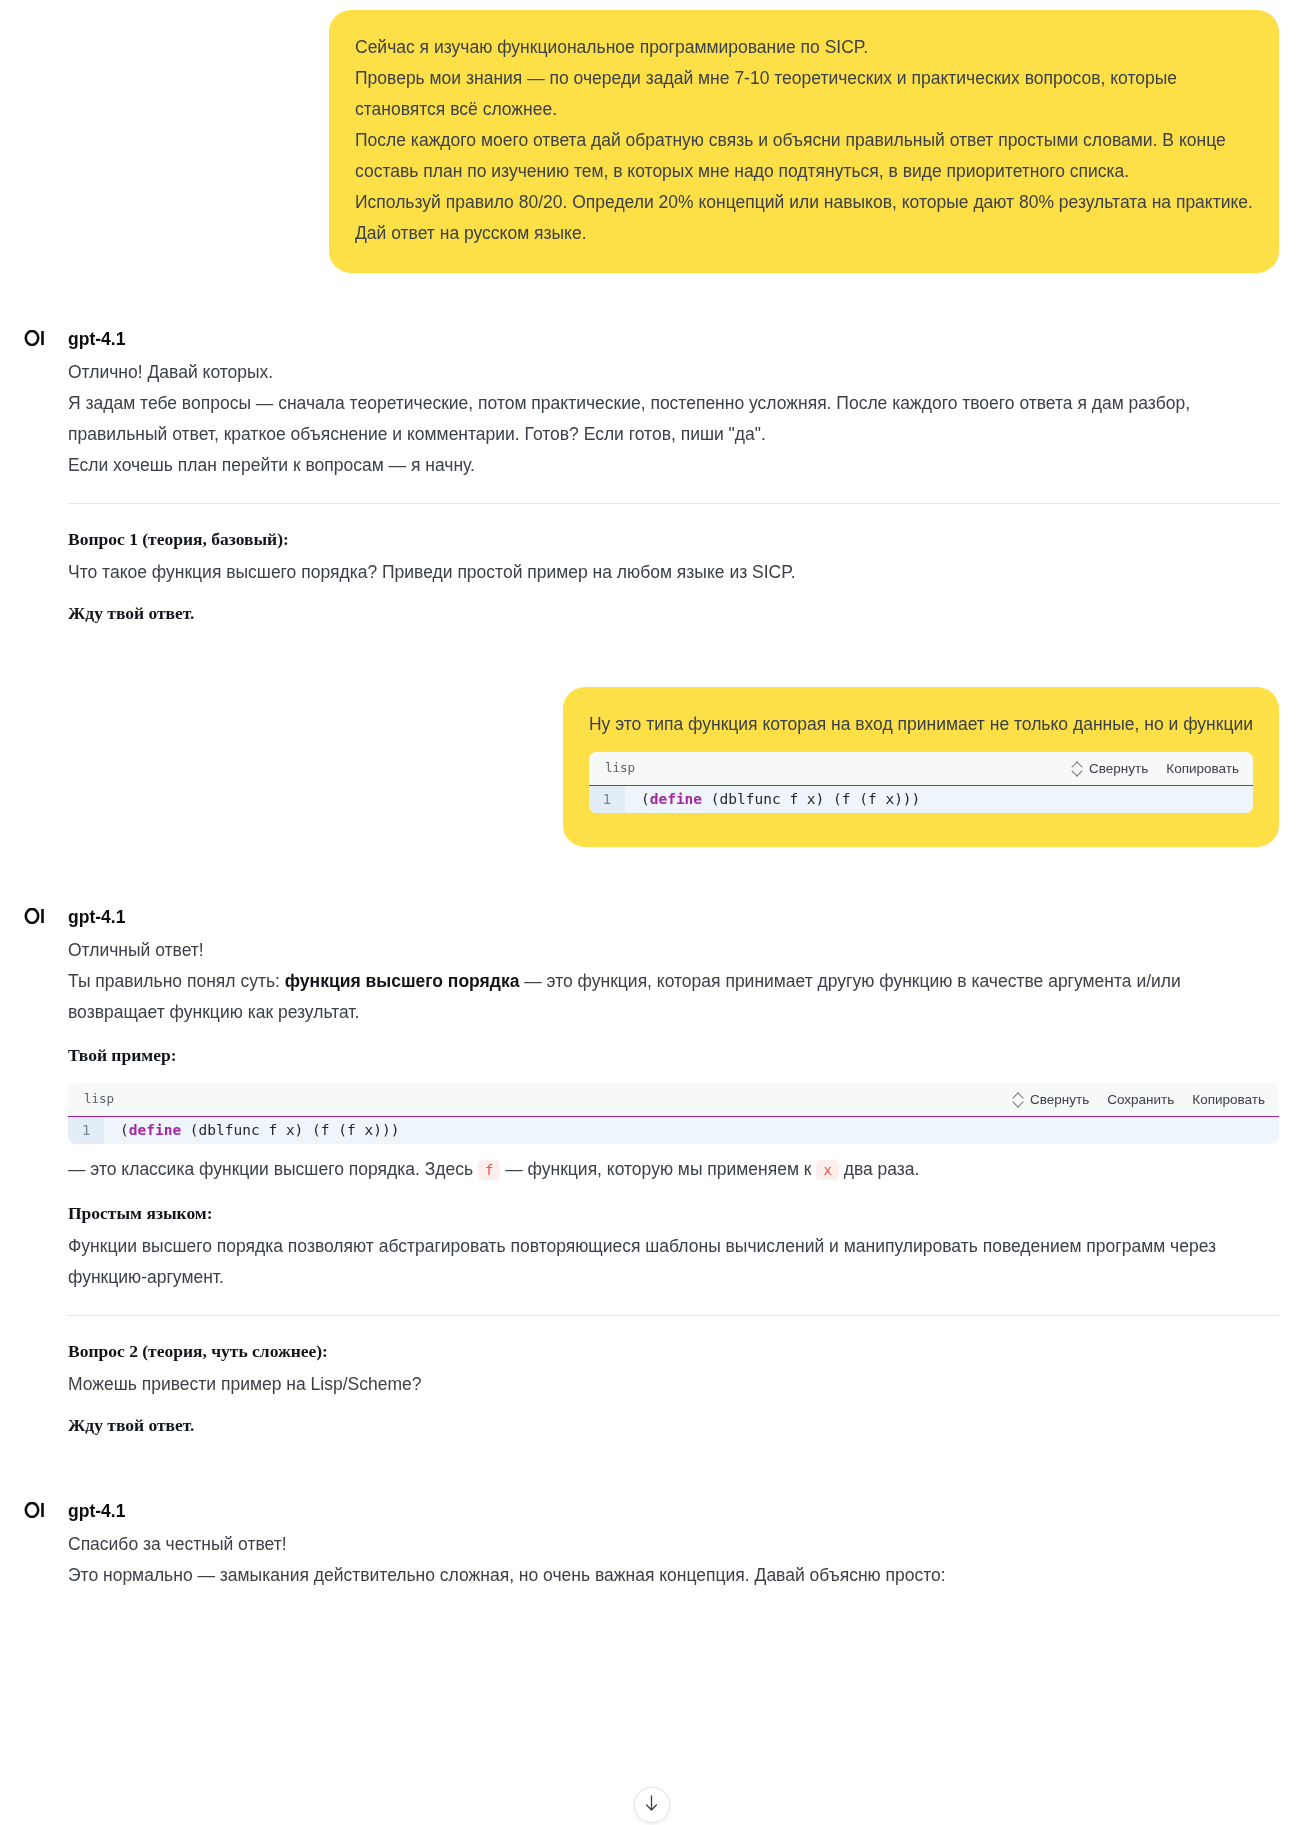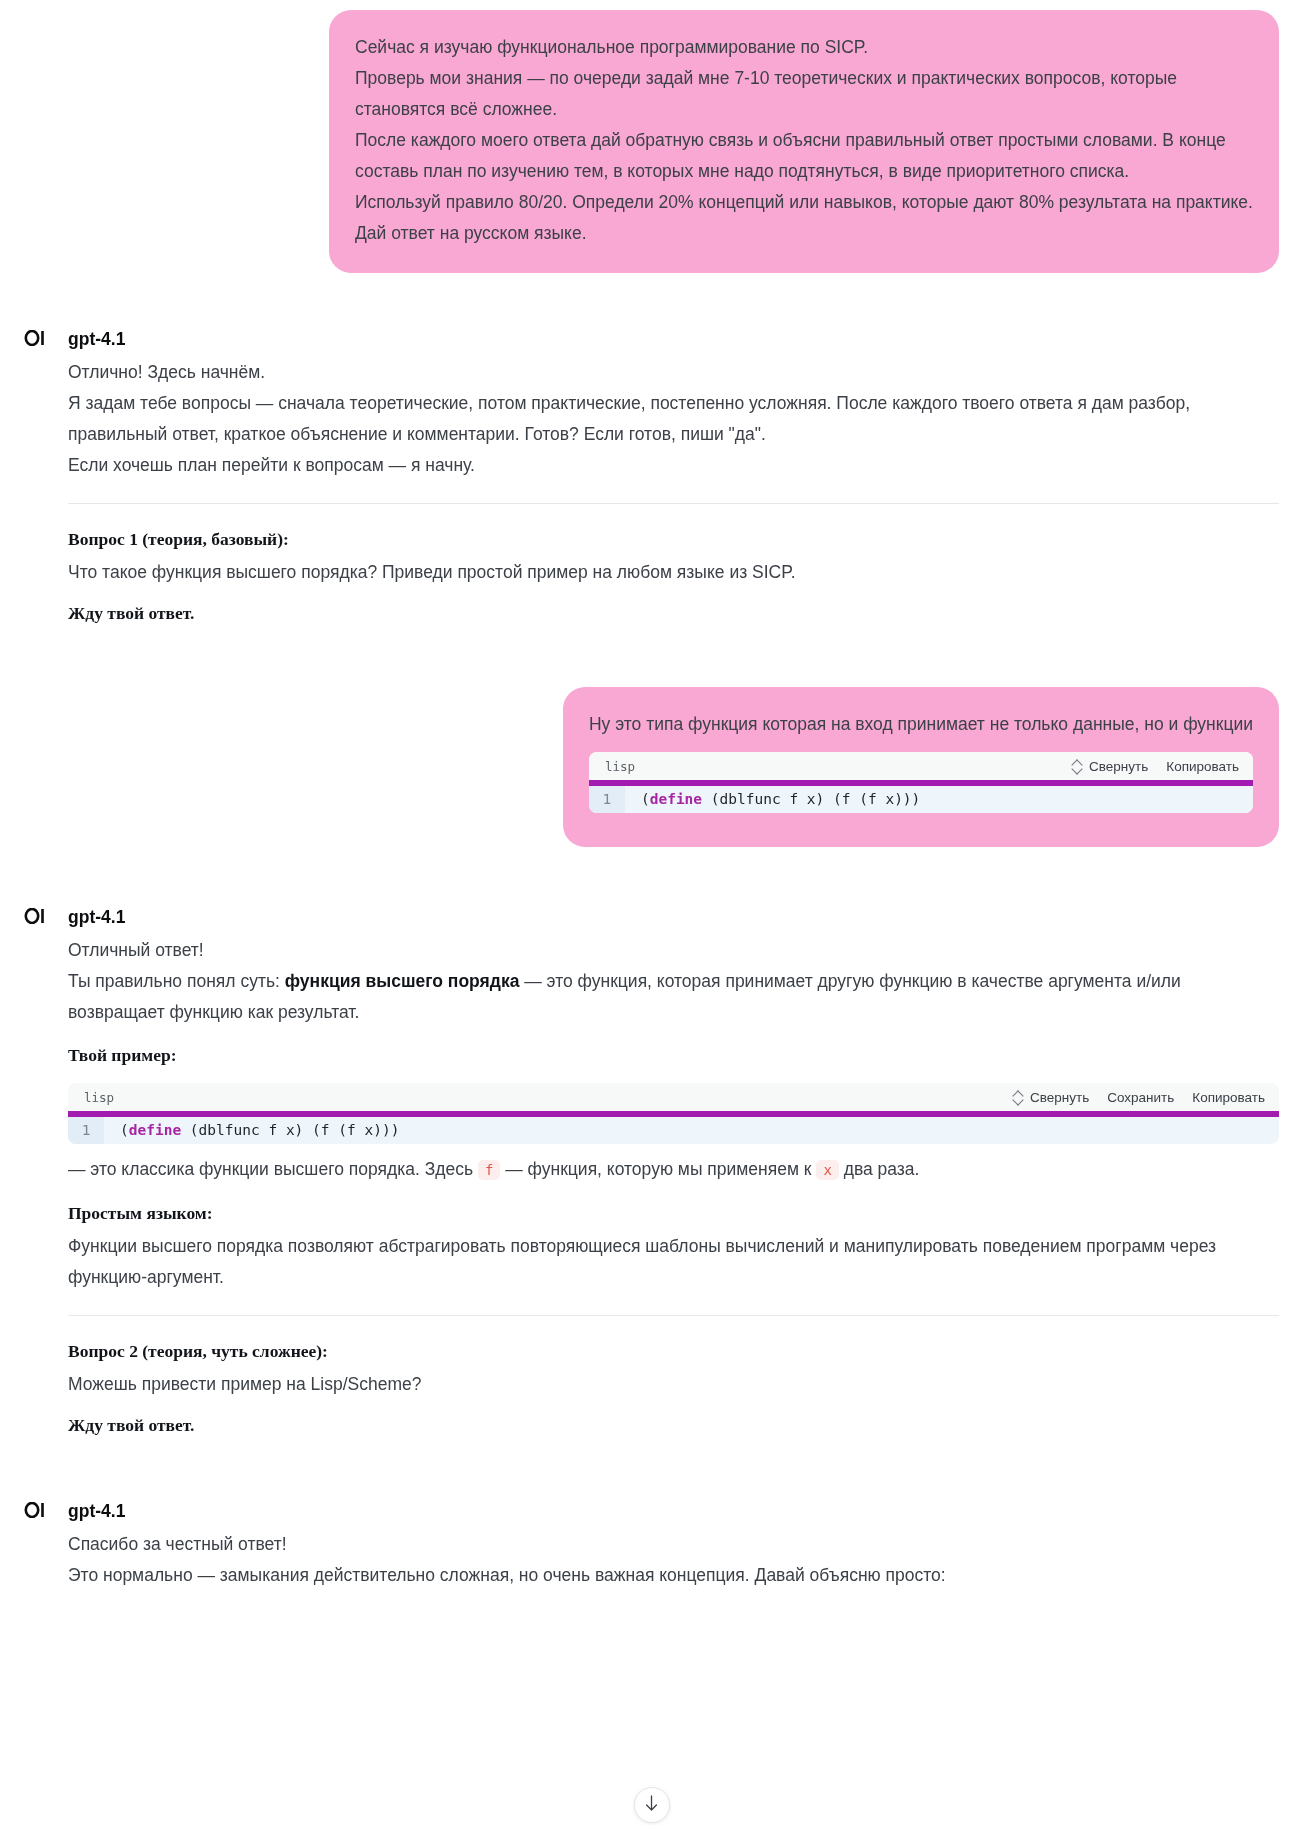--- a/index.html
+++ b/index.html
@@ -27,21 +27,21 @@
 
   .row { position: relative; width: 100%; }
 
   
   .user-row {
     display: flex;
     justify-content: flex-end;
     padding-right: 24px;
   }
   .user-bubble {
-    background: #f9a8d4;
+    background: #fde047;
     border-radius: 22px;
     padding: 22px 26px 24px 26px;
     color: #3c4148;
     font-size: 17.5px;
     line-height: 31px;
     max-width: 950px;
   }
   .user-bubble p { margin: 0; }
   .user-bubble.narrow { max-width: 740px; }
   .user-bubble.tiny {
@@ -94,25 +94,24 @@
 
   
   .codeblock {
     border-radius: 8px;
     overflow: hidden;
     background: #ffffff;
     margin: 12px 0 10px 0;
   }
   .code-toolbar {
     display: flex;
-    align-items: center;
     background: #f7f8f8;
     height: 34px;
     padding: 0 14px 0 16px;
-    border-bottom: 6px solid #a21caf;
+    border-bottom: 1px solid #a21caf;
   }
   .code-lang {
     font-family: "DejaVu Sans Mono", monospace;
     font-size: 12.5px;
     color: #5b6168;
   }
   .code-actions {
     margin-left: auto;
     display: flex;
     align-items: center;
@@ -212,21 +211,21 @@
 
     <div class="row assist-row" style="margin-top:52px;">
       <div class="oi-logo">
         <svg width="22" height="16" viewBox="0 0 22 16" aria-hidden="true">
           <ellipse cx="8" cy="8" rx="6.2" ry="7" fill="none" stroke="#0b0d0f" stroke-width="2.6"></ellipse>
           <rect x="17.2" y="1" width="2.6" height="14" fill="#0b0d0f"></rect>
         </svg>
       </div>
       <div class="model-name">gpt-4.1</div>
       <div class="assist-body">
-        <p>Отлично! Здесь начнём.</p>
+        <p>Отлично! Давай которых.</p>
         <p>Я задам тебе вопросы — сначала теоретические, потом практические, постепенно усложняя. После каждого твоего ответа я дам разбор, правильный ответ, краткое объяснение и комментарии. Готов? Если готов, пиши "да".</p>
         <p>Если хочешь план перейти к вопросам — я начну.</p>
 
         <hr class="hr">
 
         <div class="h-bold">Вопрос 1 (теория, базовый):</div>
         <p>Что такое функция высшего порядка? Приведи простой пример на любом языке из SICP.</p>
         <div class="h-bold" style="margin-top:10px;">Жду твой ответ.</div>
       </div>
     </div>

